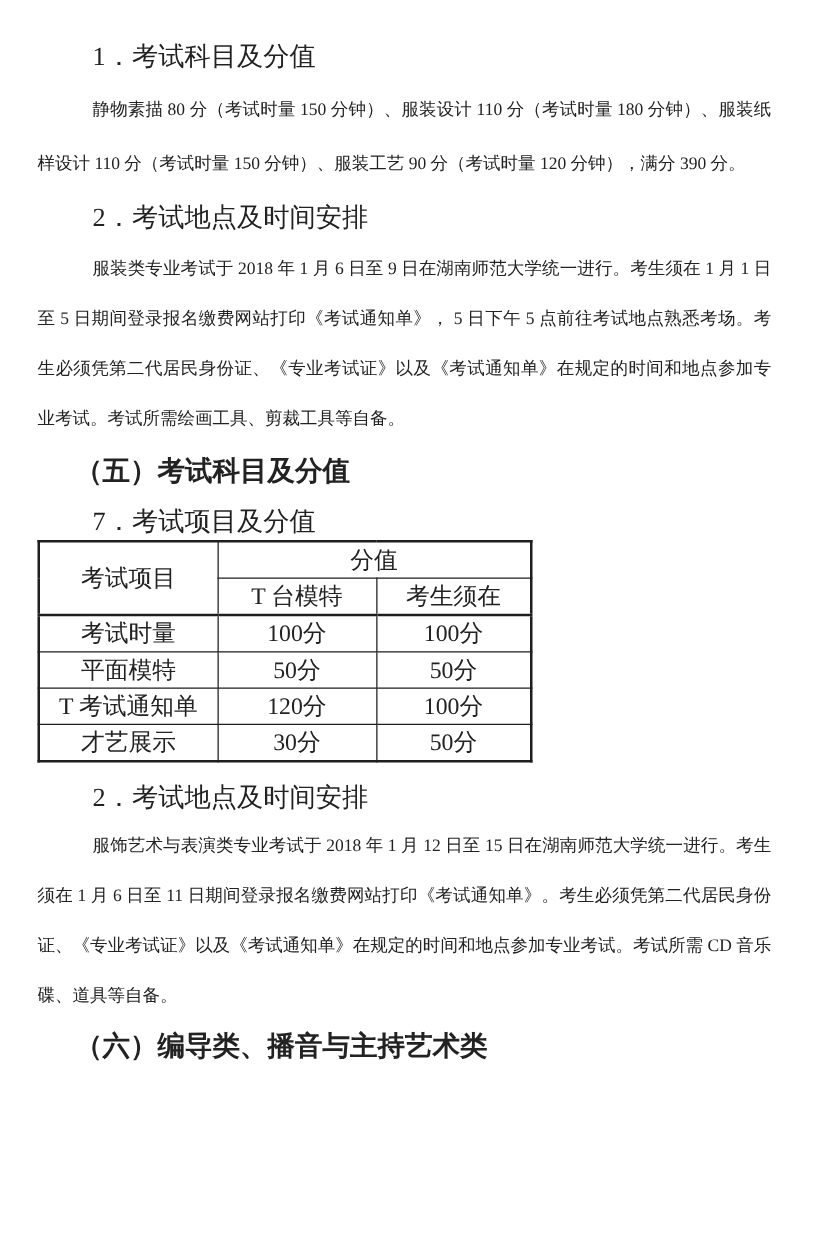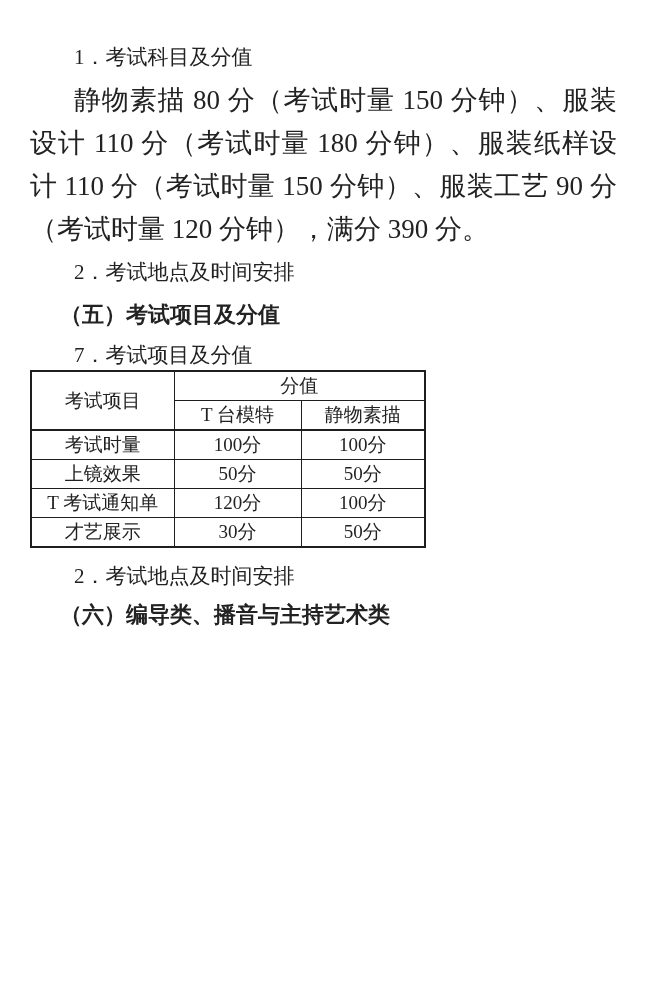--- a/index.html
+++ b/index.html
@@ -4,34 +4,34 @@
 <style>
   * { margin: 0; padding: 0; box-sizing: border-box; }
   html, body { background: #ffffff; }
   .page {
     position: relative;
     width: 650px;
     height: 1002px;
     background: #ffffff;
     color: #222222;
     font-family: "Liberation Serif", "DejaVu Serif", serif;
-    padding: 36px 33px 0 30px;
+    padding: 24px 33px 0 30px;
     overflow: hidden;
   }
   .h-num {
     font-size: 21px;
     line-height: 43px;
     margin-left: 44px;
     white-space: nowrap;
   }
   .h-num.lh40 { line-height: 40px; }
   .h-num.lh38 { line-height: 38px; }
   .h-num.mt8 { margin-top: 8px; }
   .para {
-    font-size: 27px;
+    font-size: 14px;
     text-indent: 44px;
     text-align: justify;
     color: #222222;
   }
   .para.p43 { line-height: 43px; }
   .para.p40 { line-height: 40px; }
   .h-bold {
     font-size: 22px;
     font-weight: 700;
     line-height: 42px;
@@ -64,61 +64,63 @@
 <body>
 
 <div class="page">
 
   <div class="h-num">1．考试科目及分值</div>
 
   <p class="para p43">静物素描 80 分（考试时量 150 分钟）、服装设计 110 分（考试时量 180 分钟）、服装纸样设计 110 分（考试时量 150 分钟）、服装工艺 90 分（考试时量 120 分钟），满分 390 分。</p>
 
   <div class="h-num">2．考试地点及时间安排</div>
 
+  <p class="para p40">服装类专业考试于 2018 年 1 月 6 日至 9 日在湖南师范大学统一进行。考生须在 1 月 1 日至 5 日期间登录报名缴费网站打印《考试通知单》， 5 日下午 5 点前往考试地点熟悉考场。考生必须凭第二代居民身份证、《专业考试证》以及《考试通知单》在规定的时间和地点参加专业考试。考试所需绘画工具、剪裁工具等自备。</p>
 
-  <div class="h-bold">（五）考试项目及分值</div>
+  <div class="h-bold">（五）考试科目及分值</div>
 
   <div class="h-num lh38">7．考试项目及分值</div>
 
   <table class="score-table">
     <colgroup>
         <col class="c1">
         <col class="c2">
         <col class="c3">
       </colgroup>
     <tbody>
       <tr>
         <td rowspan="2" class="item-head">考试项目</td>
         <td colspan="2">分值</td>
       </tr>
       <tr class="subhead">
         <td>T 台模特</td>
-        <td>静物素描</td>
+        <td>考生须在</td>
       </tr>
       <tr>
         <td>考试时量</td>
         <td>100分</td>
         <td>100分</td>
       </tr>
       <tr>
-        <td>上镜效果</td>
+        <td>平面模特</td>
         <td>50分</td>
         <td>50分</td>
       </tr>
       <tr>
         <td>T 考试通知单</td>
         <td>120分</td>
         <td>100分</td>
       </tr>
       <tr>
         <td>才艺展示</td>
         <td>30分</td>
         <td>50分</td>
       </tr>
     </tbody>
   </table>
 
   <div class="h-num lh40 mt8">2．考试地点及时间安排</div>
 
+  <p class="para p40">服饰艺术与表演类专业考试于 2018 年 1 月 12 日至 15 日在湖南师范大学统一进行。考生须在 1 月 6 日至 11 日期间登录报名缴费网站打印《考试通知单》。考生必须凭第二代居民身份证、《专业考试证》以及《考试通知单》在规定的时间和地点参加专业考试。考试所需 CD 音乐碟、道具等自备。</p>
 
   <div class="h-bold lh38">（六）编导类、播音与主持艺术类</div>
 
 </div>
 
 </body></html>

